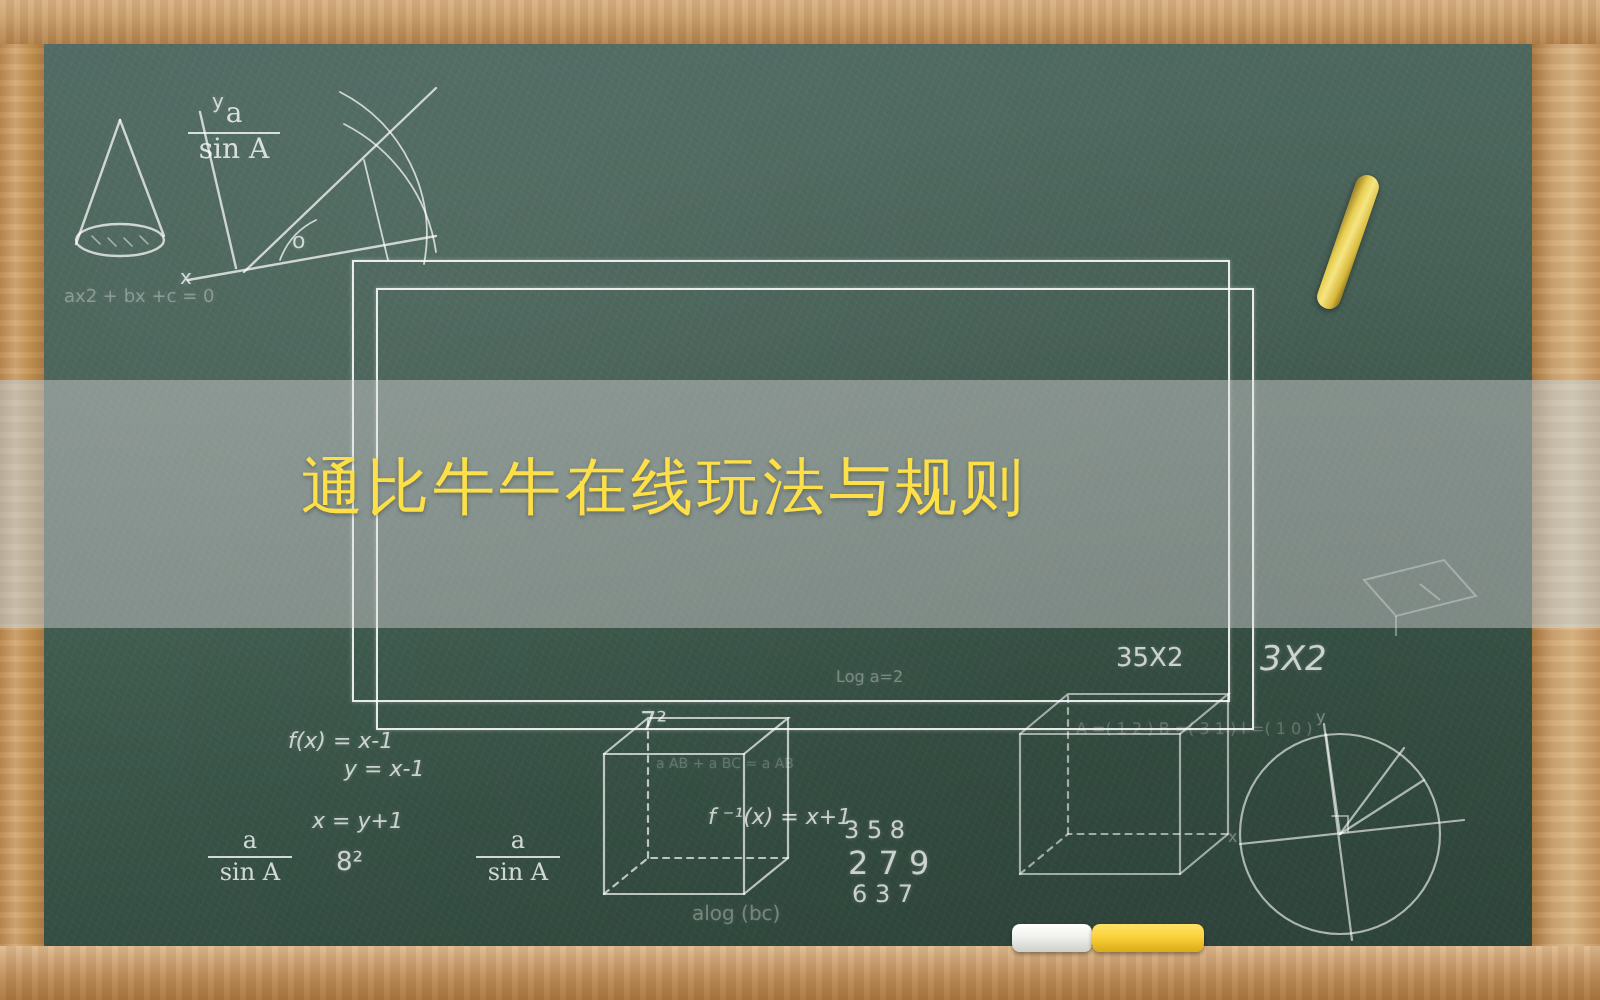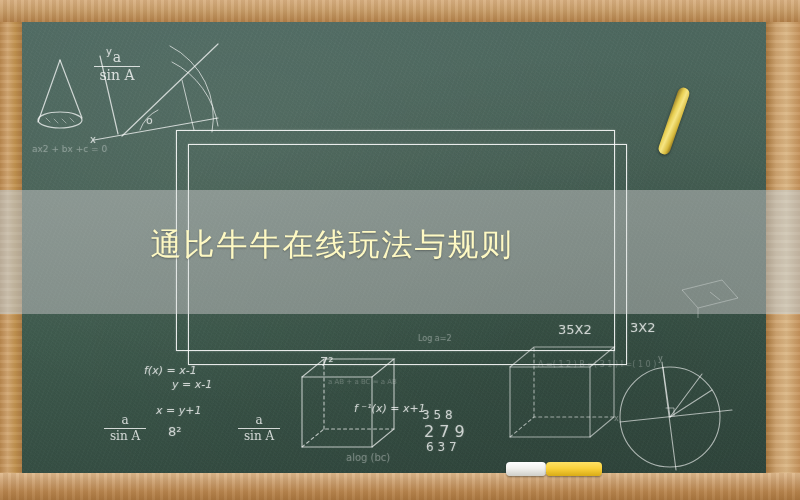--- a/index.html
+++ b/index.html
@@ -113,21 +113,21 @@
     backdrop-filter: saturate(0.6);
     pointer-events: none;
   }
 
   
   .title {
     position: absolute;
     left: 0; top: 222px;
     width: 664px;
     text-align: center;
-    color: #fef9c3;
+    color: #fde047;
     font-size: 31px;
     letter-spacing: 2px;
     line-height: 44px;
     font-weight: 400;
     text-shadow: 0 1px 2px rgba(0,0,0,0.30);
     font-family: "DejaVu Sans", "Liberation Sans", sans-serif;
   }
 
   
   .chalk-diag {
@@ -283,21 +283,21 @@
 
       <span class="ct dimmer" style="left:306px; top:356px; font-size:7px;">a AB + a BC = a AB</span>
 
       <span class="ct" style="left:332px; top:380px; font-size:11px; font-style:italic;">f ⁻¹(x) = x+1</span>
 
       <span class="ct dim" style="left:324px; top:430px; font-size:10px;">alog (bc)</span>
 
       <span class="ct dim" style="left:396px; top:312px; font-size:8px;">Log a=2</span>
 
       <span class="ct" style="left:536px; top:300px; font-size:13px;">35X2</span>
-      <span class="ct" style="left:608px; top:298px; font-size:13px;">3X2</span>
+      <span class="ct" style="left:608px; top:298px; font-size:17px;font-style:italic;">3X2</span>
 
       <span class="ct dimmer" style="left:516px; top:338px; font-size:8px;">A =( 1 2 )  B =( 3 1 )  I =( 1 0 )</span>
 
       <span class="ct" style="left:400px; top:386px; font-size:12px;">3 5 8</span>
       <span class="ct" style="left:402px; top:400px; font-size:16px;">2 7 9</span>
       <span class="ct" style="left:404px; top:418px; font-size:12px;">6 3 7</span>
 
       <span class="ct dim" style="left:636px; top:332px; font-size:8px;">y</span>
       <span class="ct dim" style="left:592px; top:392px; font-size:8px;">x</span>
     </div>

